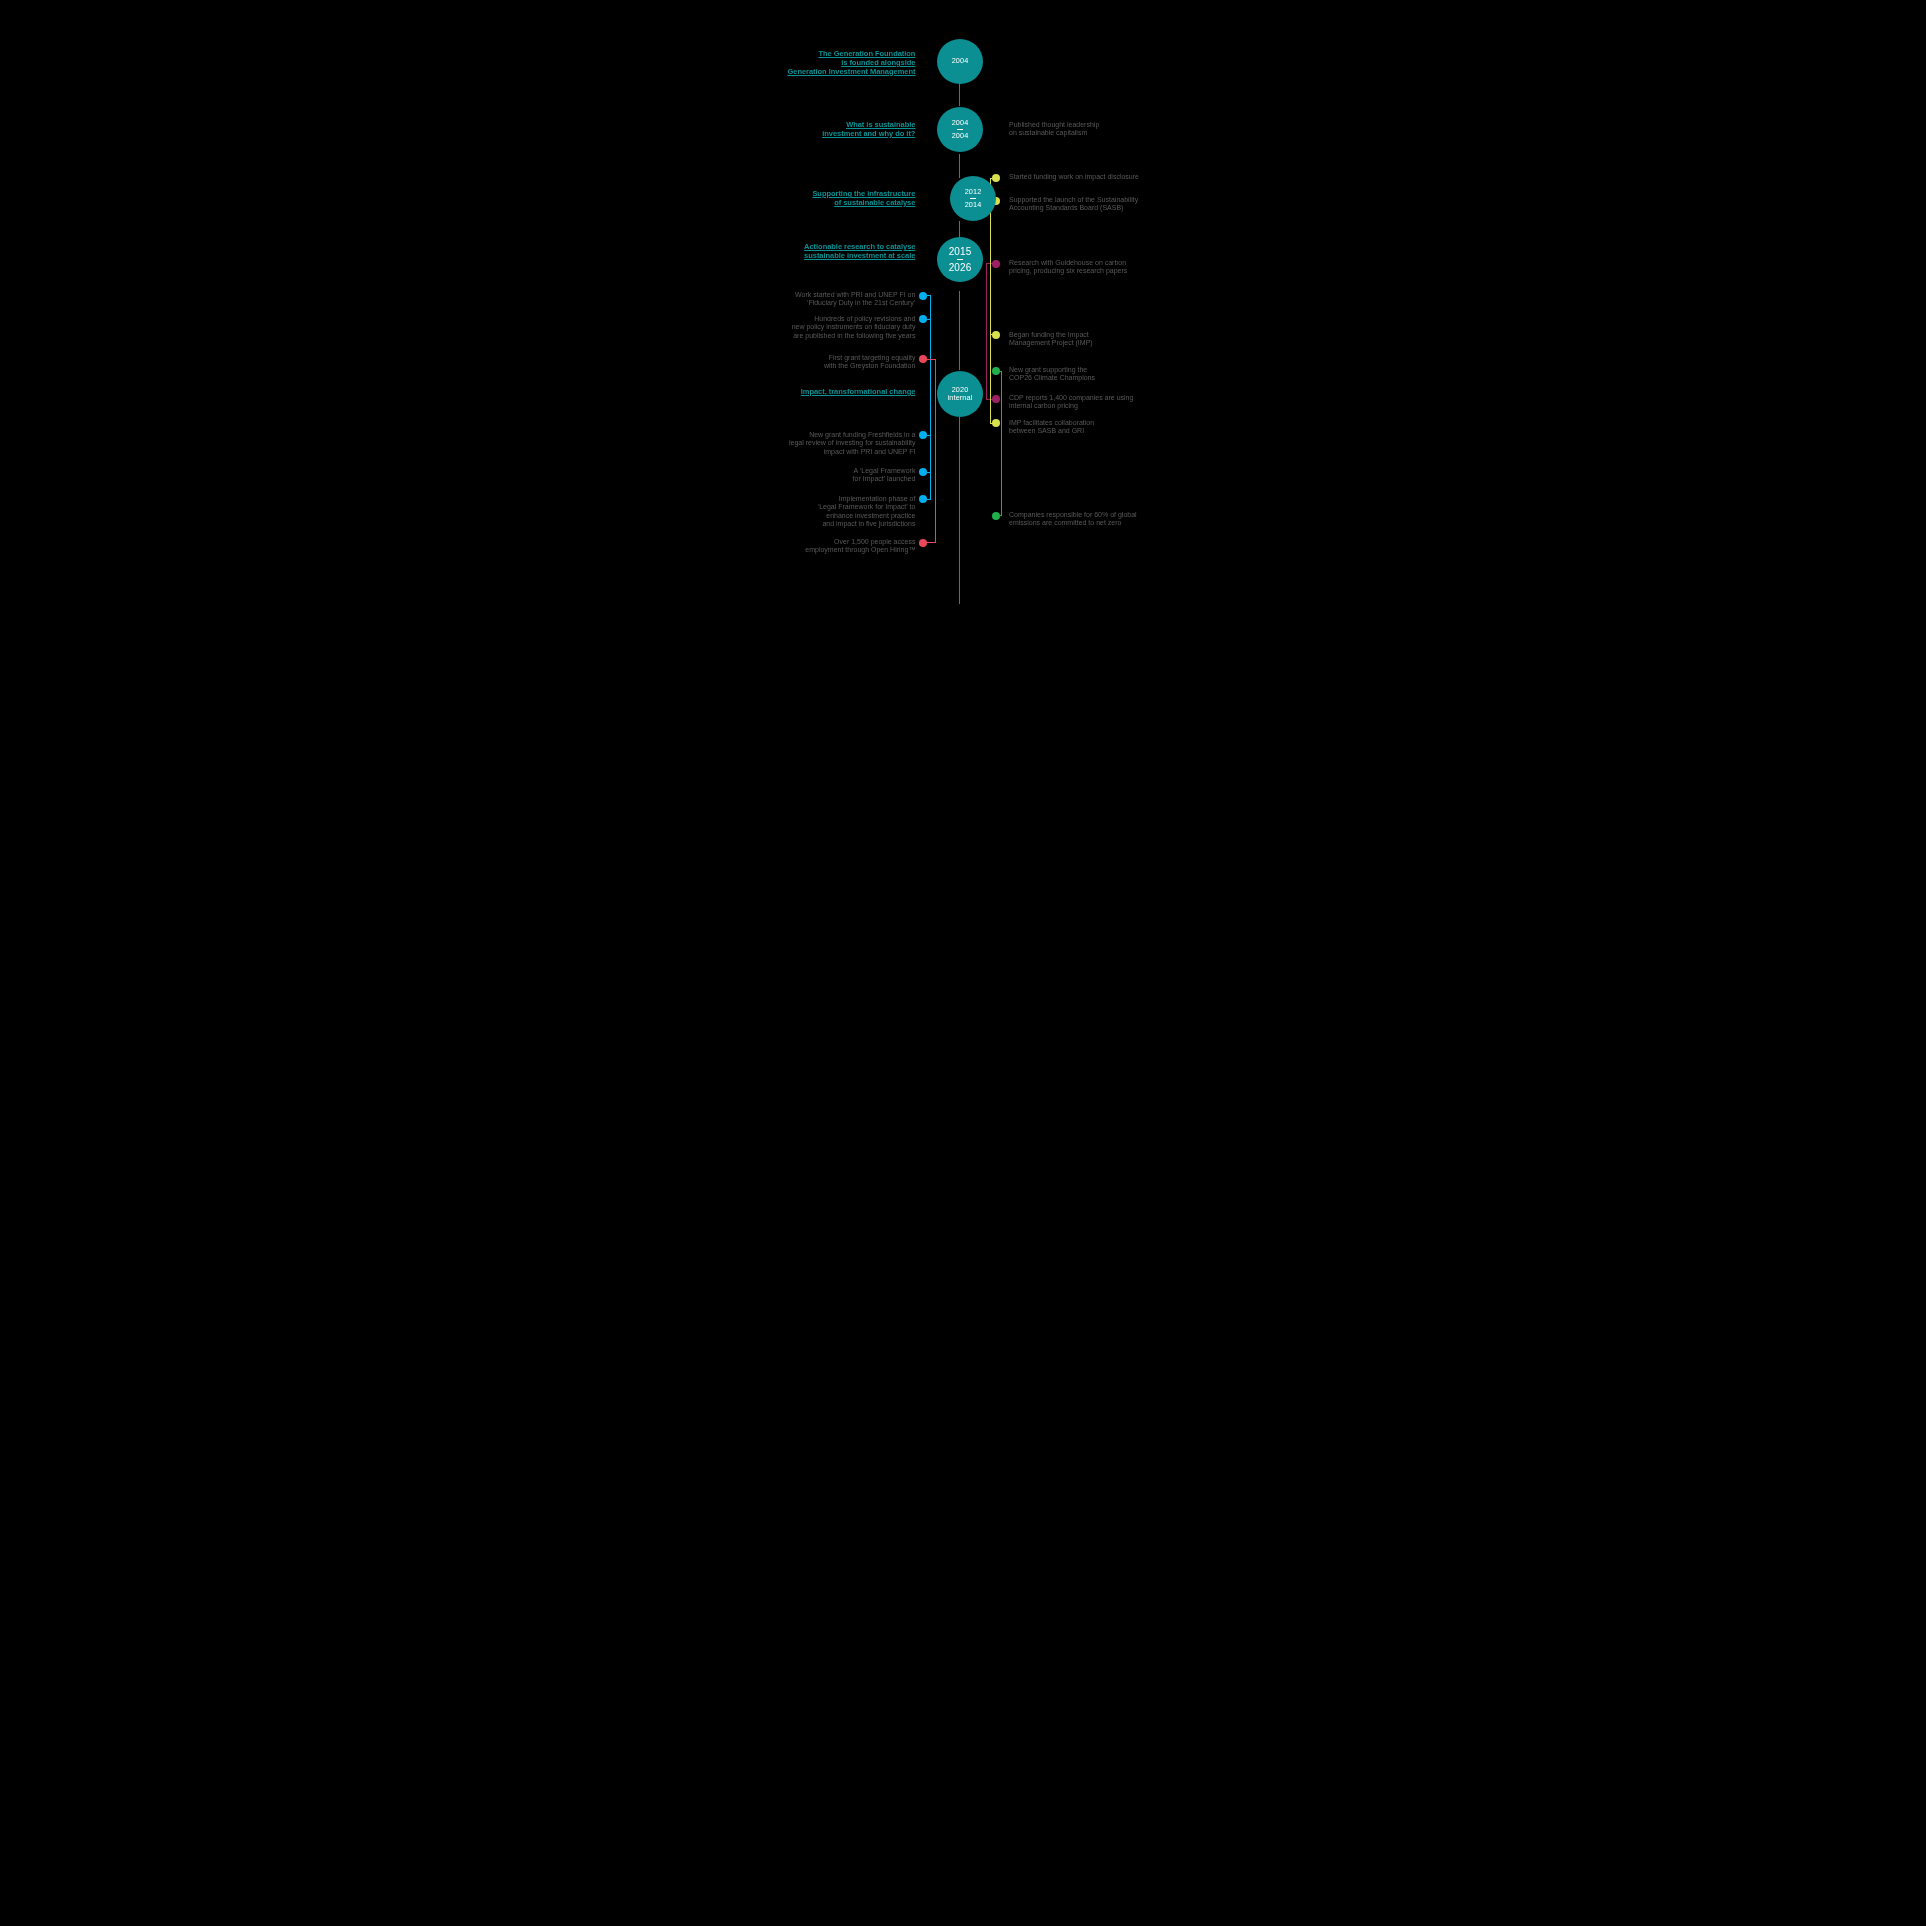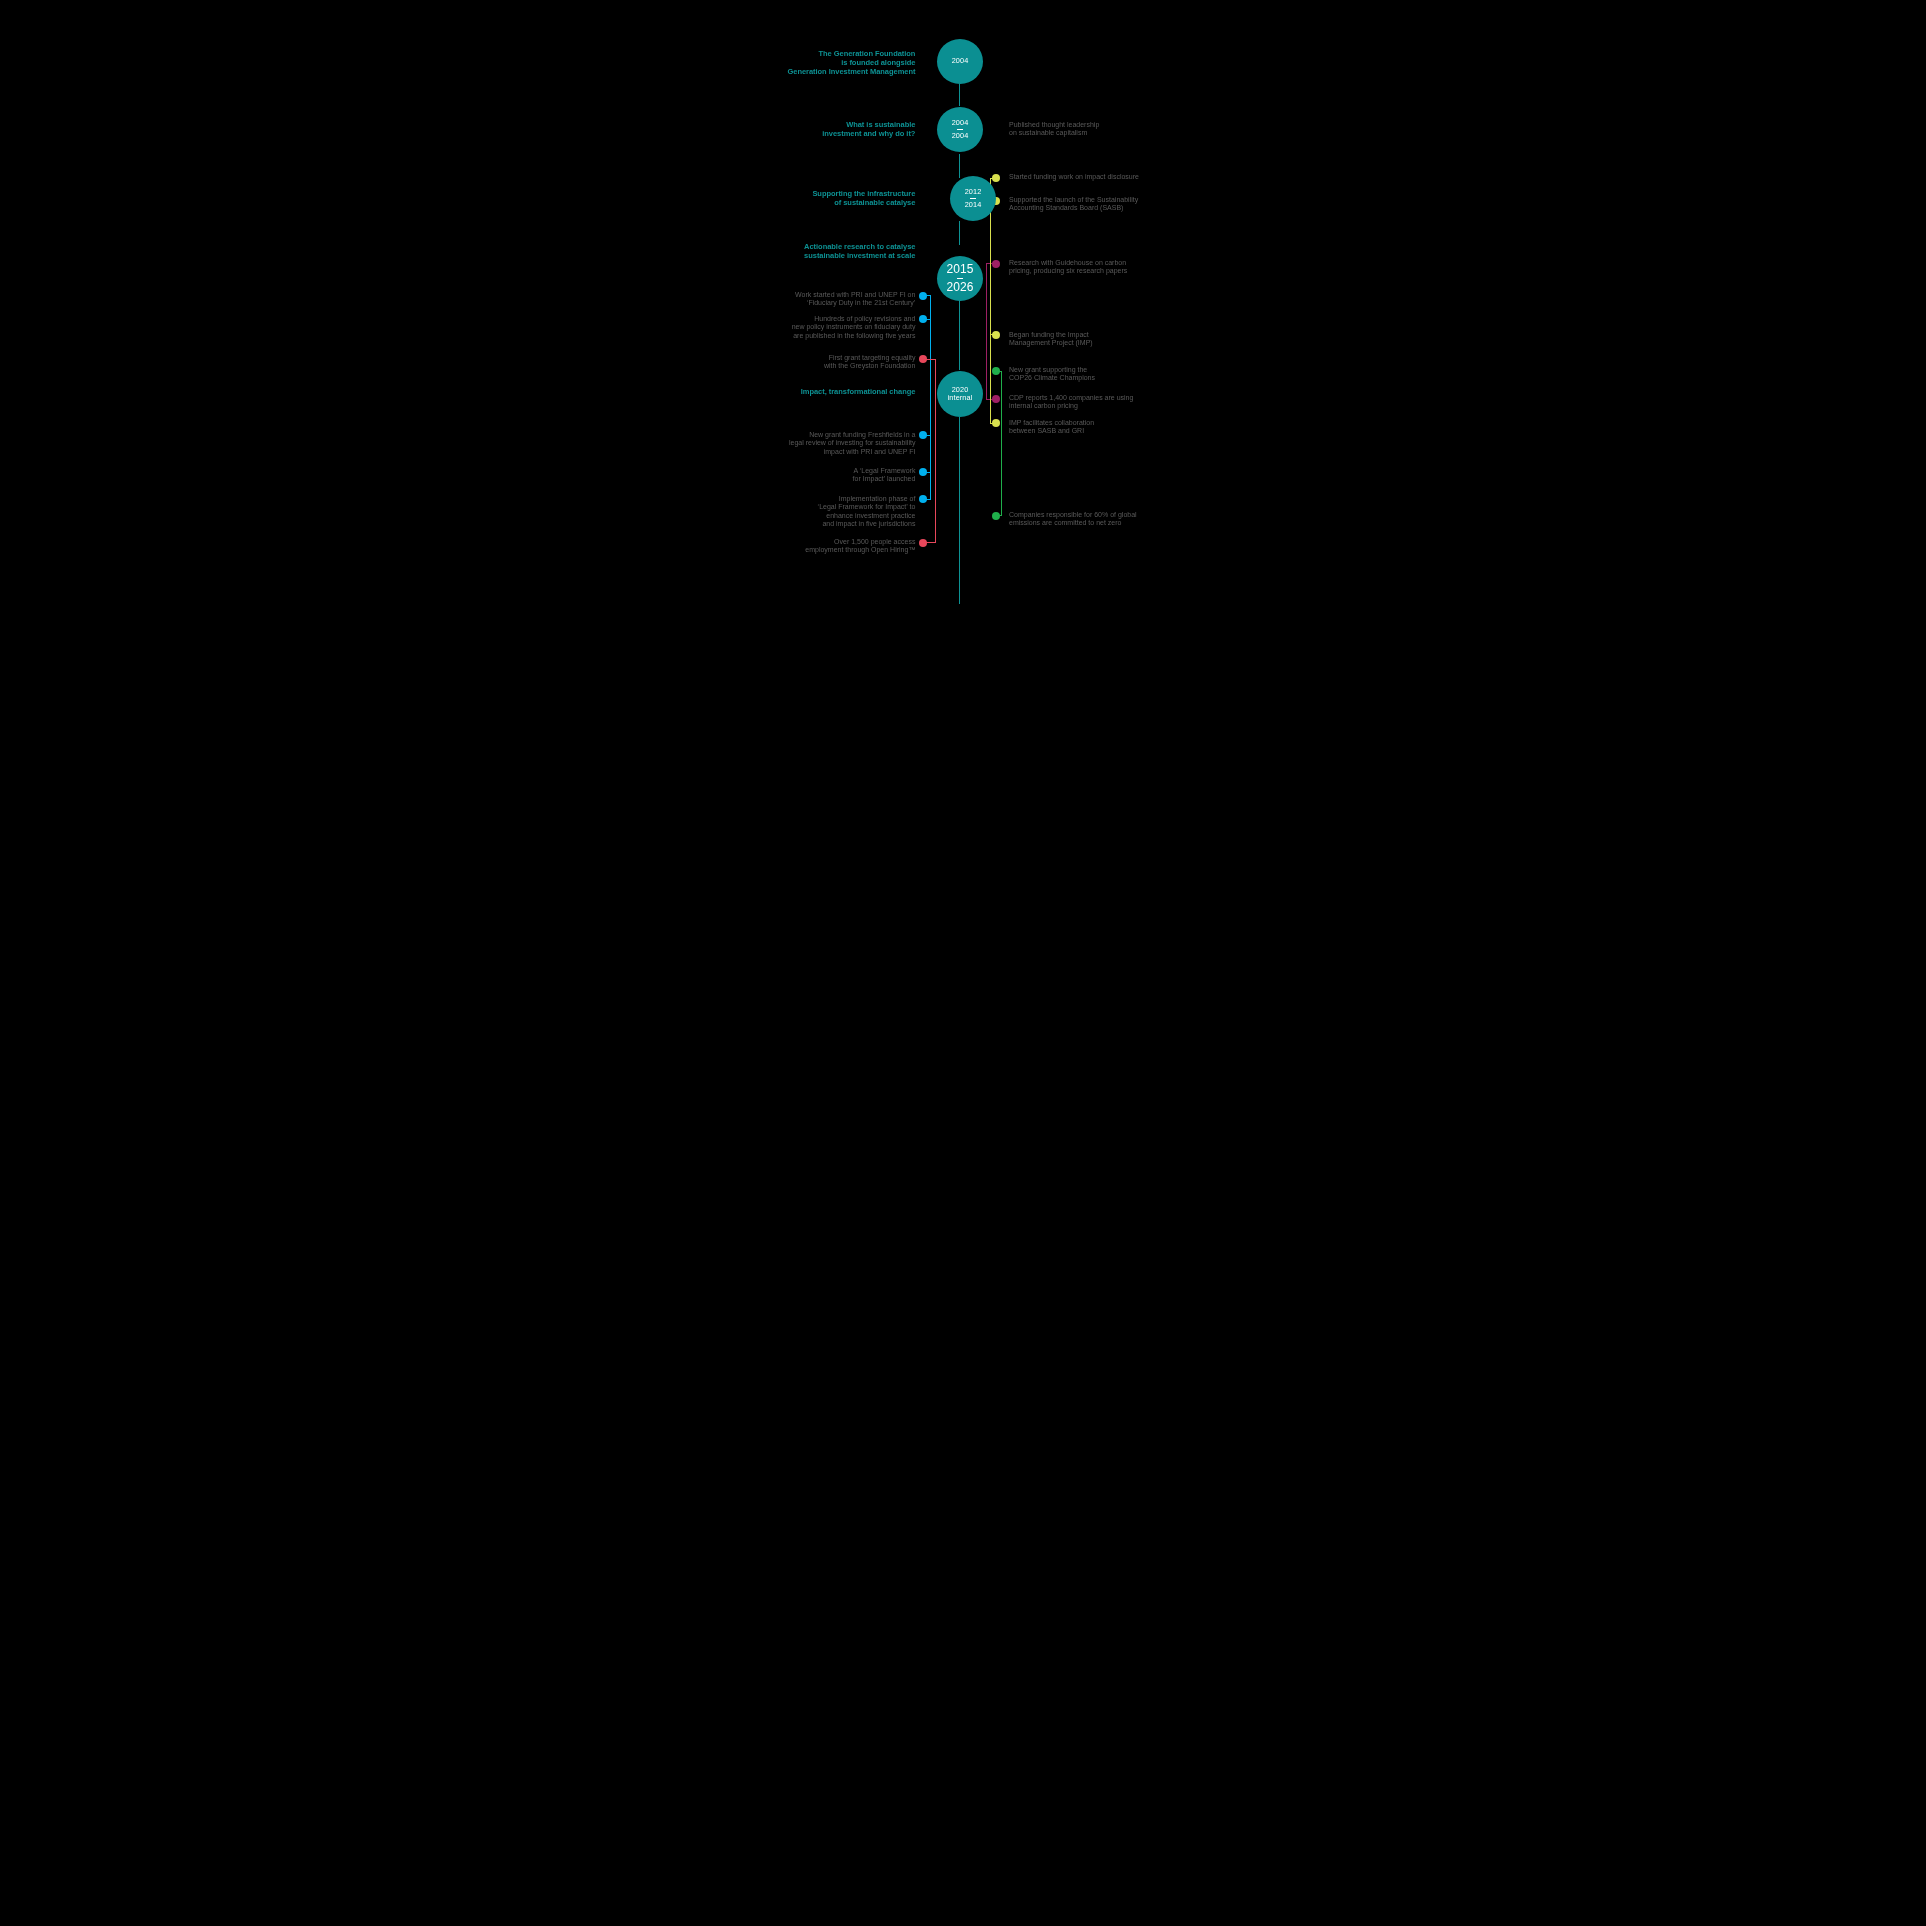--- a/index.html
+++ b/index.html
@@ -58,20 +58,21 @@
   
   .phase{
     position:absolute;
     color:#0d9294;
     font-weight:bold;
     text-align:right;
     line-height:1.17;
     font-size:7.5px;
     letter-spacing:-0.04px;
     z-index:4;
+    text-decoration:underline;
   }
   .ev{
     position:absolute;
     color:#5a5a5a;
     line-height:1.2;
     font-size:7px;
     font-weight:400;
     z-index:4;
   }
   .ev.right{text-align:left;}
@@ -122,21 +123,21 @@
     <span class="dash"></span>
     <span class="yl">2004</span>
   </div>
 
   <div class="year-circle" style="left:211px;top:176px;width:46px;height:45px;font-size:7.3px;">
     <span class="yl">2012</span>
     <span class="dash"></span>
     <span class="yl">2014</span>
   </div>
 
-  <div class="year-circle" style="left:198px;top:256px;width:46px;height:45px;font-size:12px;text-align:right;">
+  <div class="year-circle" style="left:198px;top:237px;width:46px;height:45px;font-size:10px;text-align:right;">
     <span class="yl">2015</span>
     <span class="dash"></span>
     <span class="yl">2026</span>
   </div>
 
   <div class="year-circle" style="left:198px;top:371px;width:46px;height:46px;font-size:7.3px;line-height:1.2;">
     <span class="yl">2020</span>
     <span class="yl">internal</span>
   </div>
 

